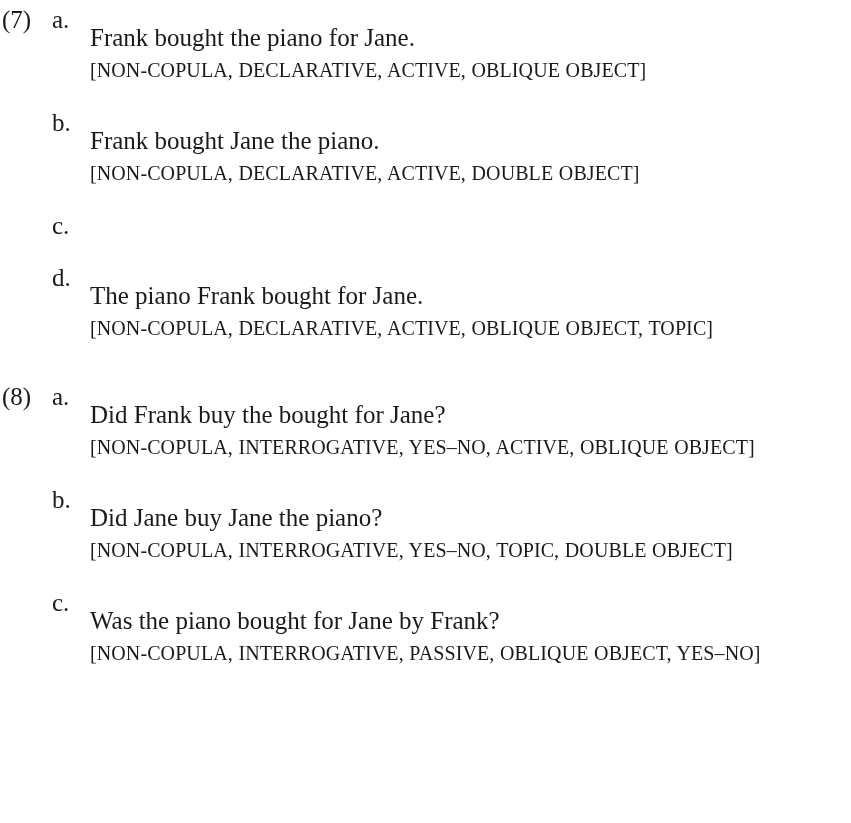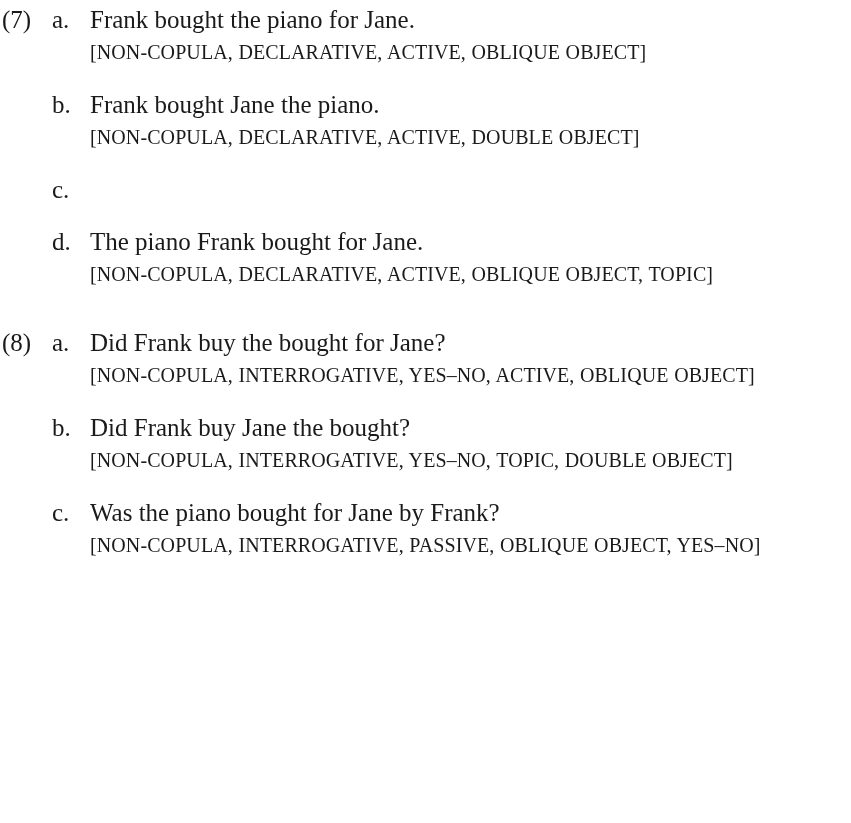--- a/index.html
+++ b/index.html
@@ -50,20 +50,21 @@
   .item-letter {
     width: 38px;
     flex: 0 0 38px;
     font-size: 25px;
     line-height: 33px;
     padding-top: 3px;
   }
   .item-body {
     flex: 1 1 auto;
     min-width: 0;
+    margin-top: 18px;
   }
   .sentence {
     font-size: 25px;
     line-height: 33px;
     padding-top: 3px;
     white-space: pre-wrap;
   }
   .features {
     font-size: 20px;
     line-height: 33px;
@@ -130,21 +131,21 @@
         <div class="item-letter">a.</div>
         <div class="item-body">
           <div class="sentence">Did Frank buy the bought for Jane?</div>
           <div class="features">[NON-COPULA, INTERROGATIVE, YES–NO, ACTIVE, OBLIQUE OBJECT]</div>
         </div>
       </div>
 
       <div class="item">
         <div class="item-letter">b.</div>
         <div class="item-body">
-          <div class="sentence">Did Frank buy Jane the bought?</div>
+          <div class="sentence">Did Jane buy Jane the piano?</div>
           <div class="features">[NON-COPULA, INTERROGATIVE, YES–NO, TOPIC, DOUBLE OBJECT]</div>
         </div>
       </div>
 
       <div class="item">
         <div class="item-letter">c.</div>
         <div class="item-body">
           <div class="sentence">Was the piano bought for Jane by Frank?</div>
           <div class="features">[NON-COPULA, INTERROGATIVE, PASSIVE, OBLIQUE OBJECT, YES–NO]</div>
         </div>

